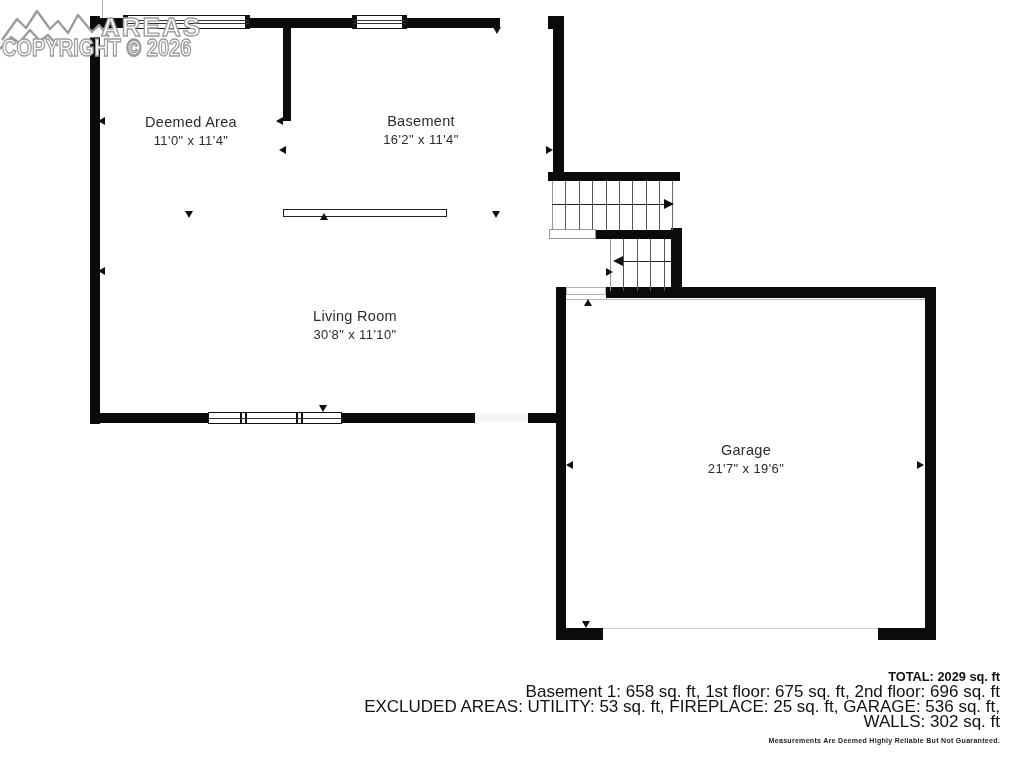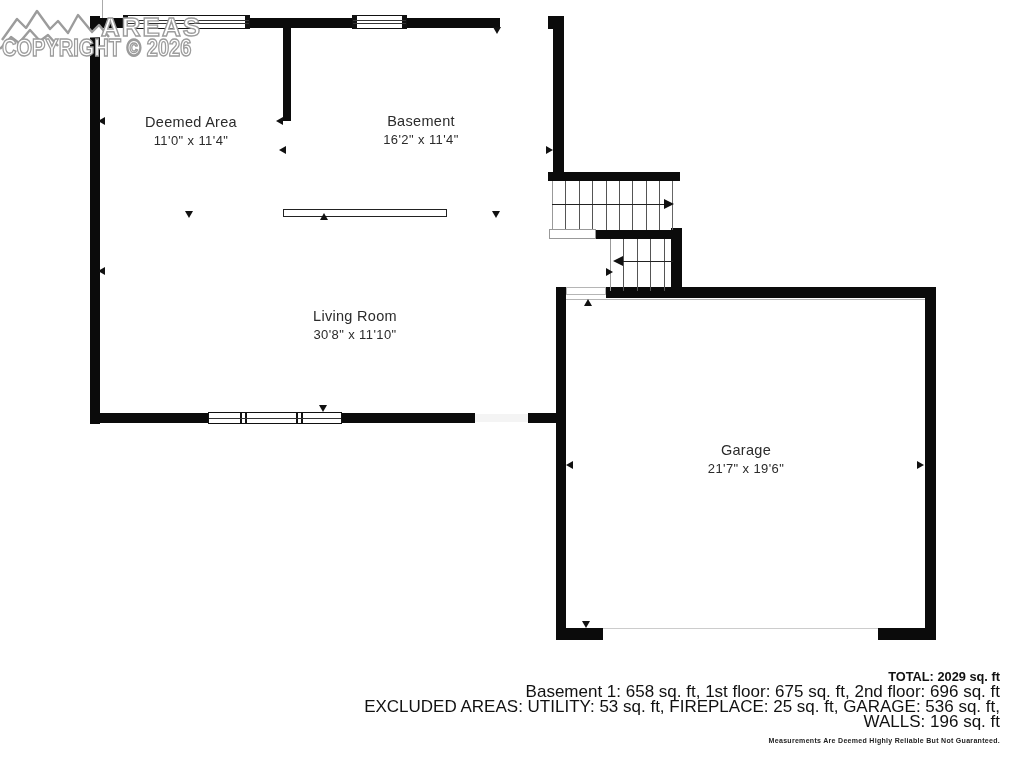--- a/index.html
+++ b/index.html
@@ -138,17 +138,17 @@
       <polyline points="0,45 11,33 19,39 30,26 40,37 48,31 58,42" fill="#ffffff" stroke="#9c9c9c" stroke-width="2.4" stroke-linejoin="round"></polyline>
     </svg>
     <div class="wm-brand">AREAS</div>
     <div class="wm-copy">COPYRIGHT © 2026</div>
   </div>
 
   <div class="summary">
     <div class="s1">TOTAL: 2029 sq. ft</div>
     <div class="s2">Basement 1: 658 sq. ft, 1st floor: 675 sq. ft, 2nd floor: 696 sq. ft</div>
     <div class="s2">EXCLUDED AREAS: UTILITY: 53 sq. ft, FIREPLACE: 25 sq. ft, GARAGE: 536 sq. ft,</div>
-    <div class="s2">WALLS: 196 sq. ft</div>
+    <div class="s2">WALLS: 302 sq. ft</div>
     <div class="sd">Measurements Are Deemed Highly Reliable But Not Guaranteed.</div>
   </div>
 
 </div>
 
 </body></html>

